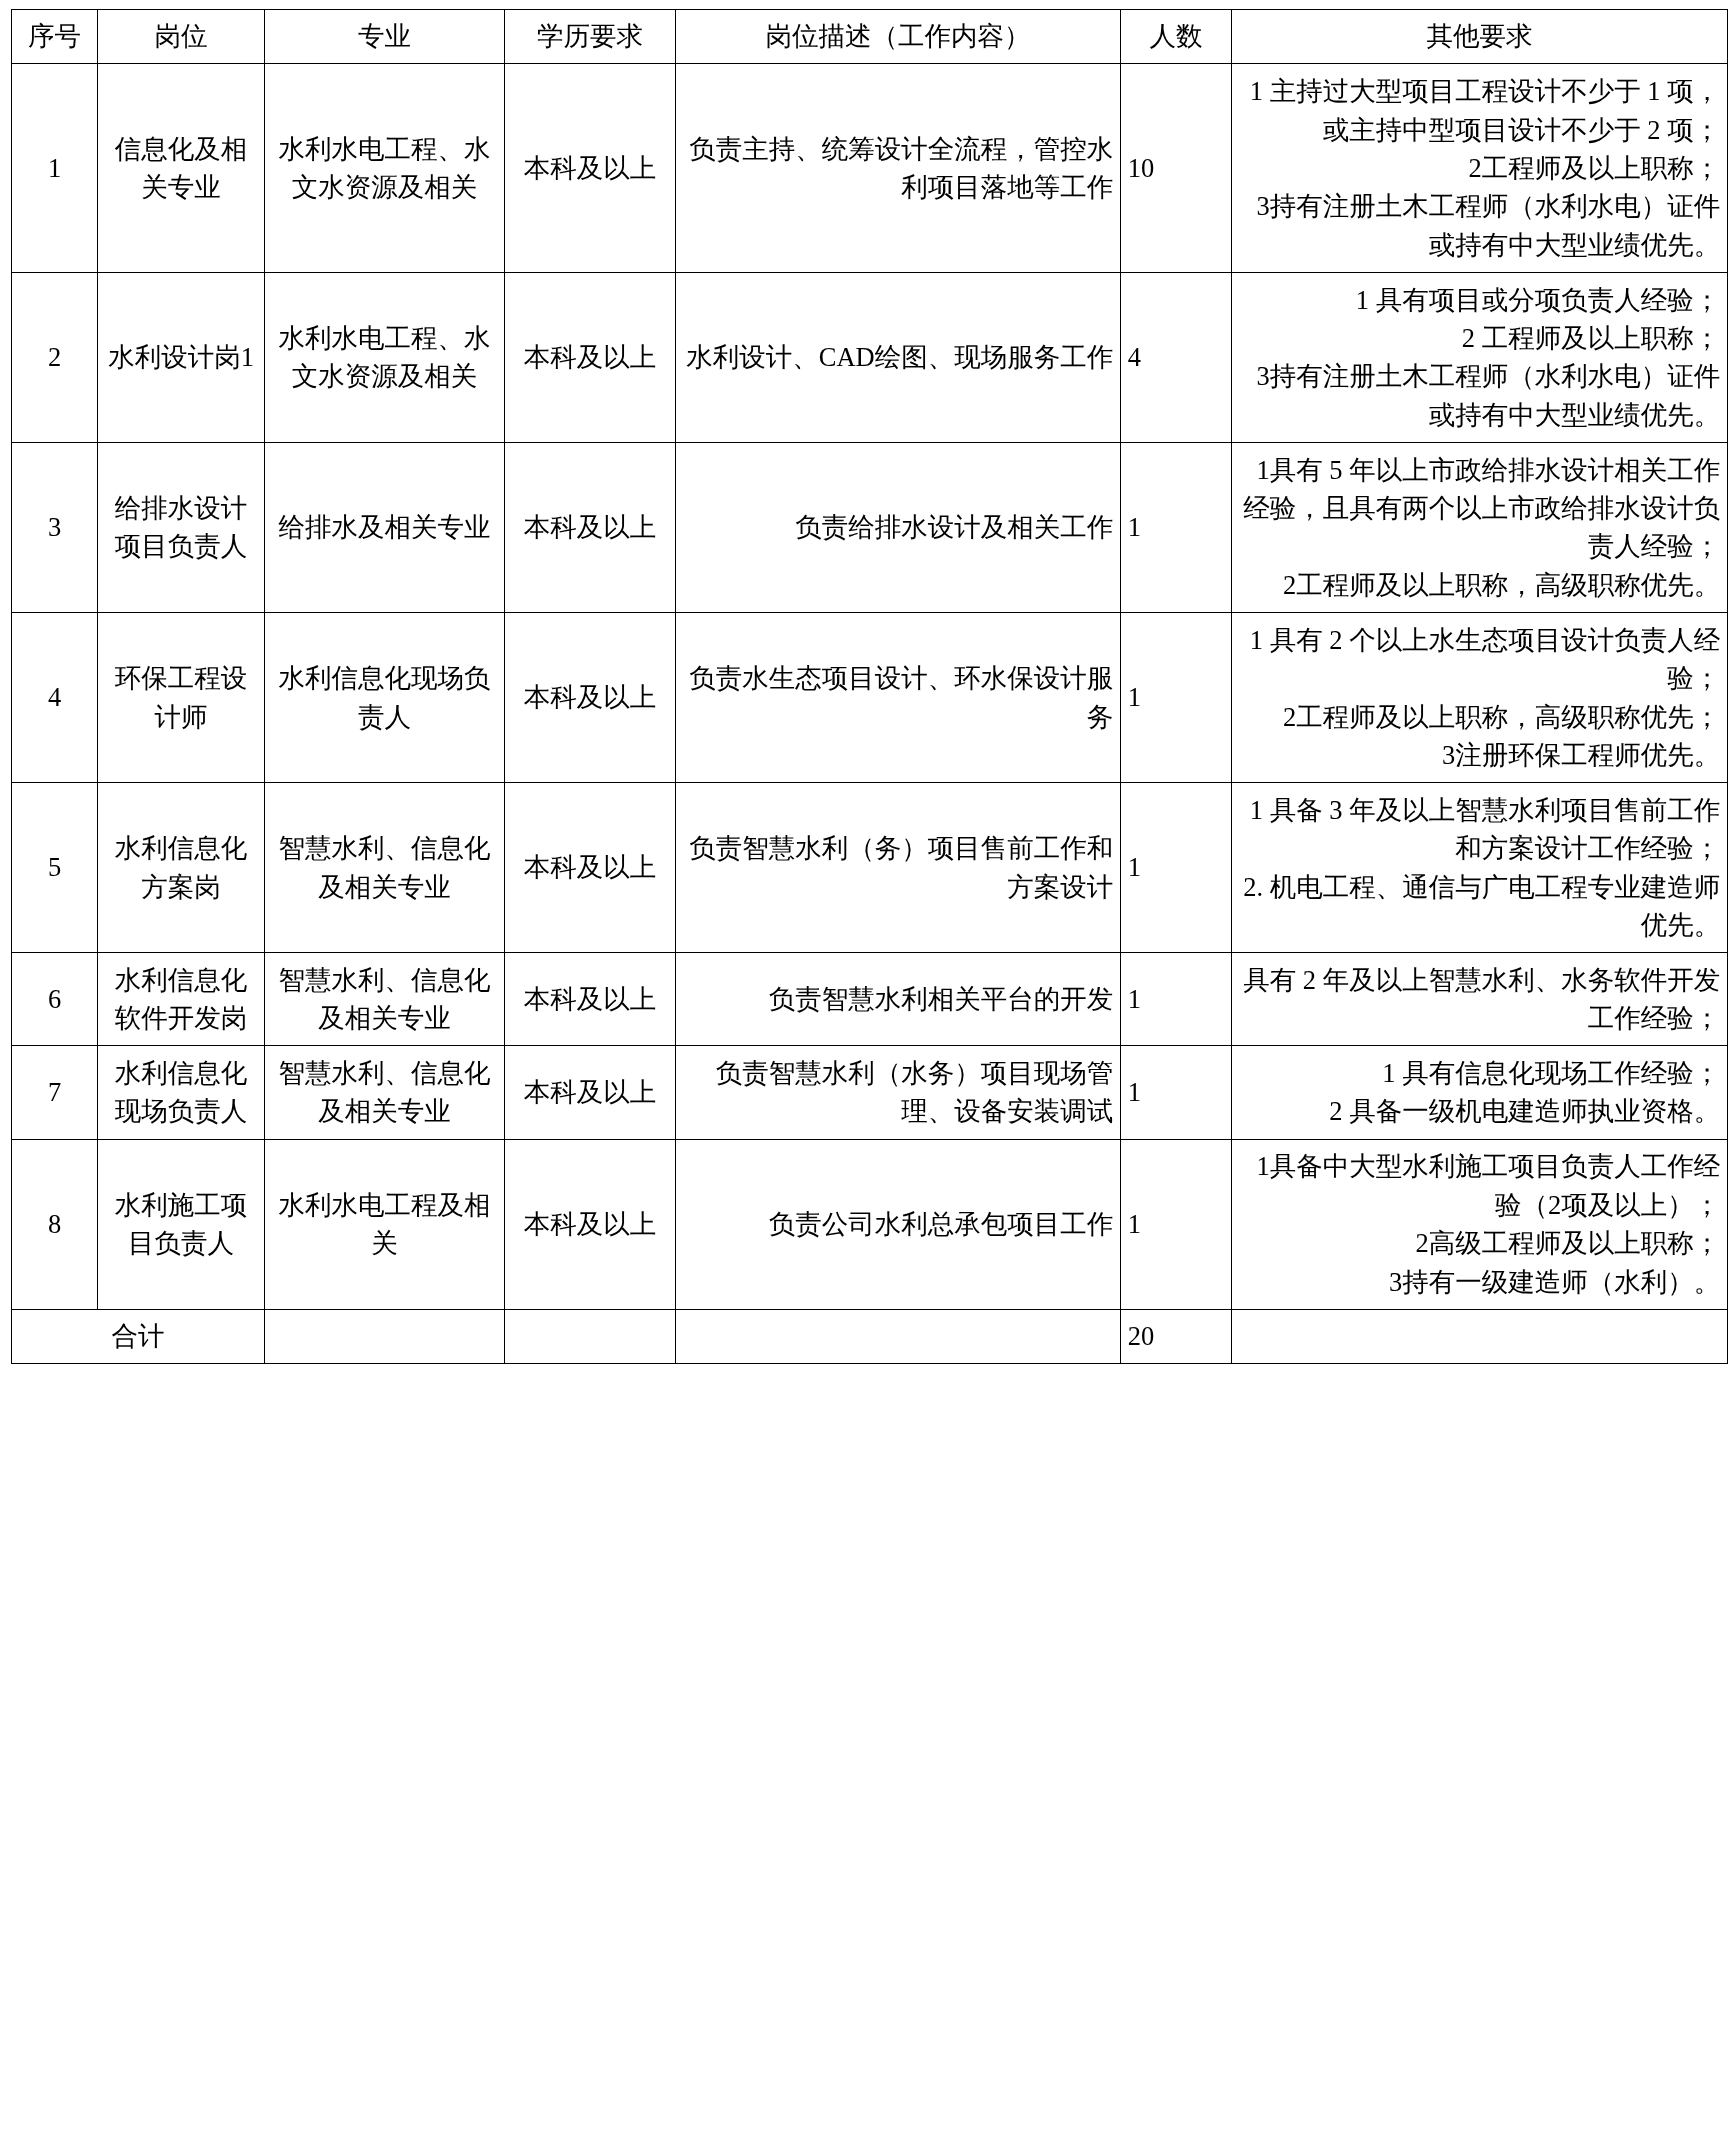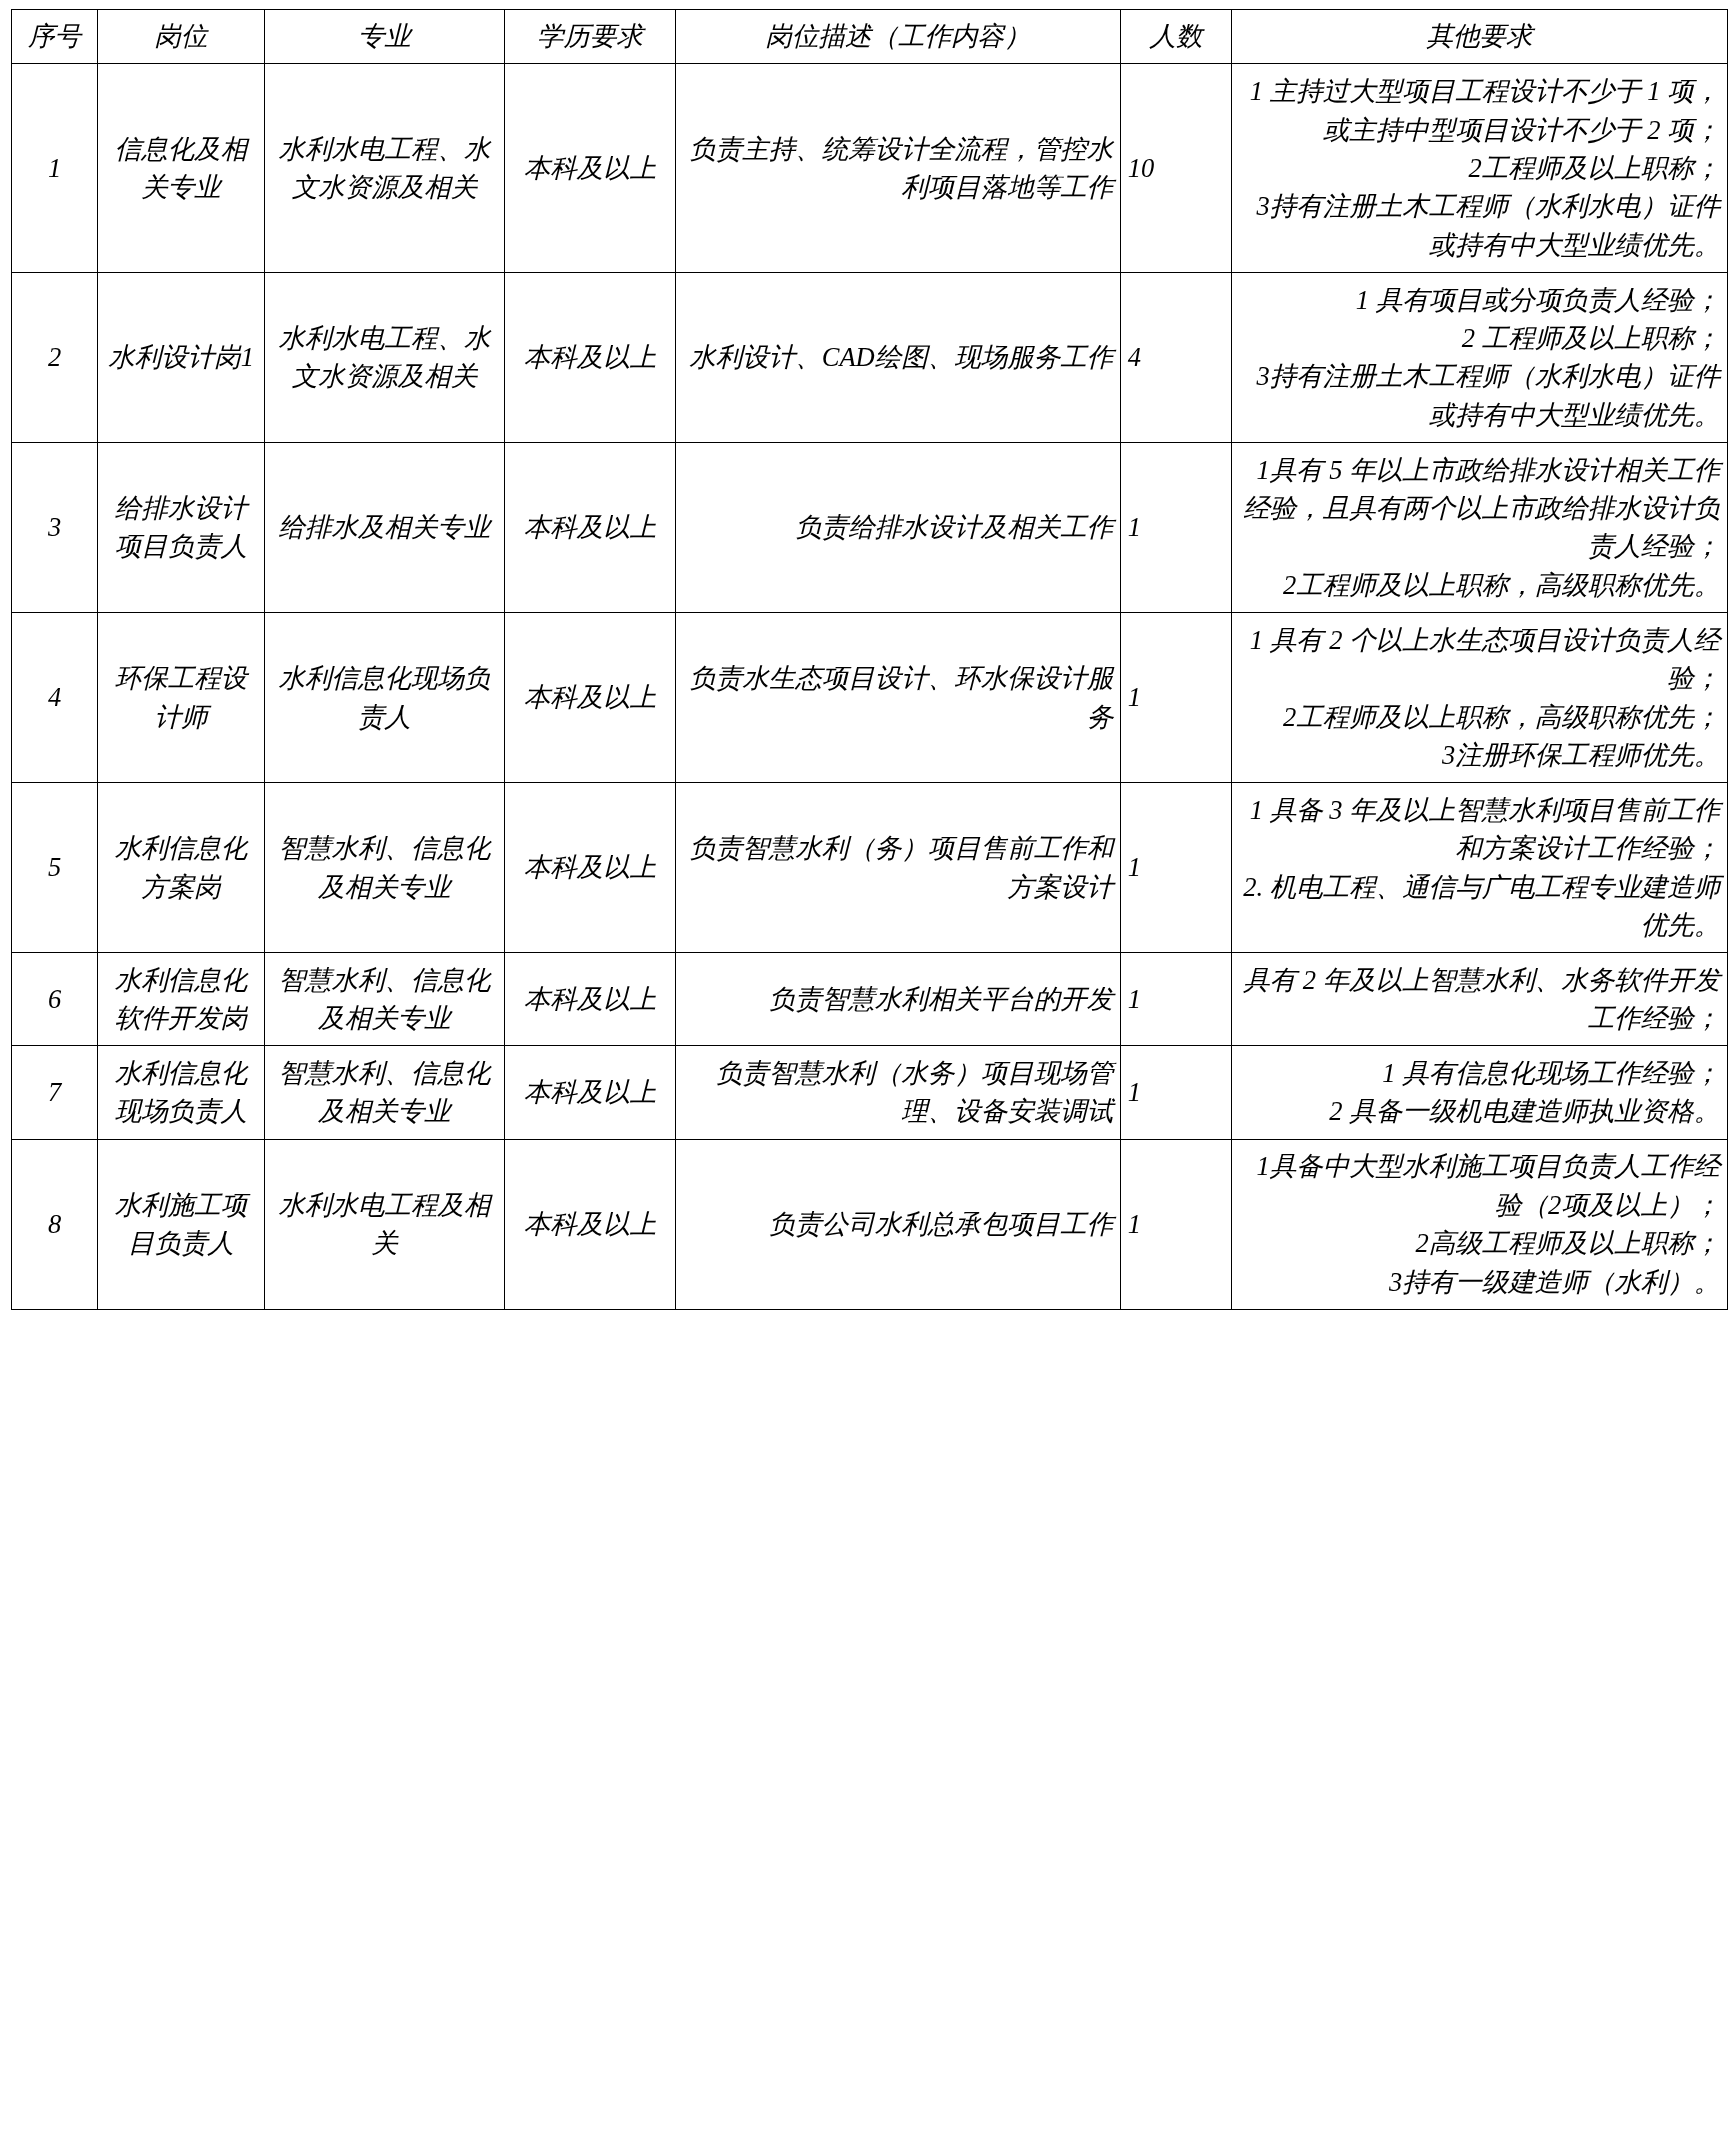--- a/index.html
+++ b/index.html
@@ -8,21 +8,20 @@
     background: #ffffff;
   }
   body {
     font-family: "Liberation Serif", "DejaVu Serif", serif;
     color: #000000;
   }
   .page {
     width: 1528px;
     box-sizing: border-box;
     padding: 8.6px 11px 13px 11px;
-    font-style: italic;
   }
   table.job-table {
     width: 100%;
     border-collapse: collapse;
     table-layout: fixed;
   }
   table.job-table td,
   table.job-table th {
     border: 1.7px solid #000000;
     vertical-align: middle;
@@ -198,17 +197,25 @@
         <td class="edu-cell">本科及以上</td>
         <td class="desc-cell">负责公司水利总承包项目工作</td>
         <td class="num-cell">1</td>
         <td class="other-cell">
           <span class="ln">1具备中大型水利施工项目负责人工作经验（2项及以上）；</span>
           <span class="ln">2高级工程师及以上职称；</span>
           <span class="ln">3持有一级建造师（水利）。</span>
         </td>
       </tr>
 
+      <tr class="total-row">
+        <td class="total-label" colspan="2">合计</td>
+        <td></td>
+        <td></td>
+        <td></td>
+        <td class="num-cell">20</td>
+        <td></td>
+      </tr>
 
     </tbody>
   </table>
 </div>
 
 
 </body></html>

